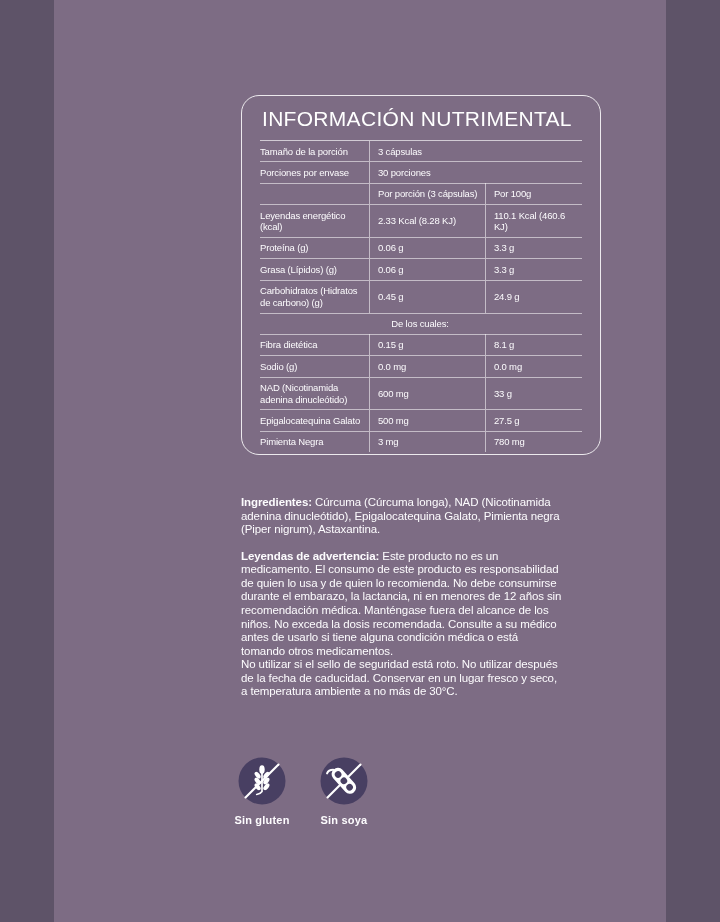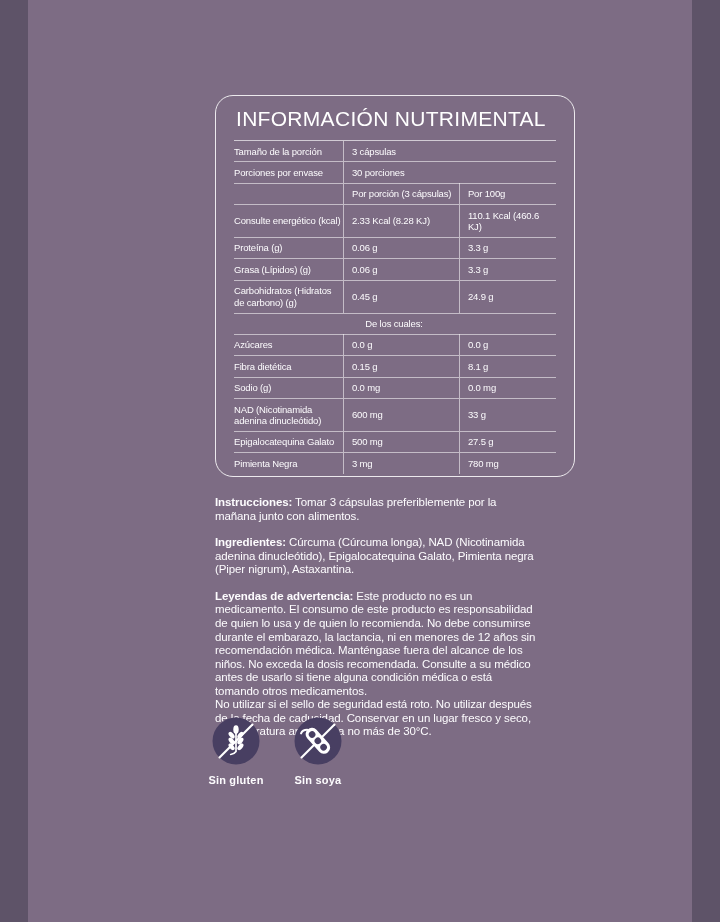--- a/index.html
+++ b/index.html
@@ -1,17 +1,17 @@
 <!DOCTYPE html>
 <html><head>
 <meta charset="utf-8">
 <style>
   html,body{margin:0;padding:0;background:#5e5368;}
   .sheet{
-    position:relative;width:664px;height:922px;margin:0 auto;
+    position:relative;width:612px;height:922px;margin:0 auto;
     background:#7d6c84;overflow:hidden;
     font-family:"Liberation Sans", sans-serif;color:#ffffff;
     -webkit-font-smoothing:antialiased;
   }
   
   .card{
     position:absolute;left:187px;top:95px;width:360px;
     box-sizing:border-box;padding:0 18px 2px 18px;
     border:1px solid rgba(255,255,255,.85);border-radius:18px;
   }
@@ -30,21 +30,21 @@
   table.npt td.val{border-left:1px solid rgba(255,255,255,.55);padding-left:8px;}
   table.npt td.plain{border-left:none;text-align:center;}
   
   .copy{
     position:absolute;left:187px;top:496px;width:322px;
     font-size:11.5px;line-height:1.18;letter-spacing:-.1px;color:#fdfcfe;
   }
   .copy p{margin:0 0 13px 0;}
   .copy b{font-weight:700;}
   
-  .badges{position:absolute;left:177px;top:717px;display:flex;gap:20px;}
+  .badges{position:absolute;left:177px;top:757px;display:flex;gap:20px;}
   .badge{width:62px;display:flex;flex-direction:column;align-items:center;}
   .badge svg{display:block;}
   .badge-label{margin-top:9px;font-size:11px;font-weight:700;letter-spacing:.2px;color:#fdfcfe;white-space:nowrap;}
 </style>
 </head>
 <body>
 
 <div class="sheet">
 
   <div class="card">
@@ -65,21 +65,21 @@
           <td>Porciones por envase</td>
           <td class="val" colspan="2">30 porciones</td>
         </tr>
         <tr>
           <td class="plain"></td>
           <td class="val">Por porción (3 cápsulas)</td>
           <td class="val">Por 100g</td>
         </tr>
 
         <tr>
-          <td>Consulte energético (kcal)</td>
+          <td>Leyendas energético (kcal)</td>
           <td class="val">2.33 Kcal (8.28 KJ)</td>
           <td class="val">110.1 Kcal (460.6 KJ)</td>
         </tr>
         <tr>
           <td>Proteína (g)</td>
           <td class="val">0.06 g</td>
           <td class="val">3.3 g</td>
         </tr>
         <tr>
           <td>Grasa (Lípidos) (g)</td>
@@ -89,25 +89,20 @@
         <tr>
           <td>Carbohidratos (Hidratos de carbono) (g)</td>
           <td class="val">0.45 g</td>
           <td class="val">24.9 g</td>
         </tr>
 
         <tr>
           <td class="plain" colspan="3">De los cuales:</td>
         </tr>
 
-        <tr>
-          <td>Azúcares</td>
-          <td class="val">0.0 g</td>
-          <td class="val">0.0 g</td>
-        </tr>
         <tr>
           <td>Fibra dietética</td>
           <td class="val">0.15 g</td>
           <td class="val">8.1 g</td>
         </tr>
         <tr>
           <td>Sodio (g)</td>
           <td class="val">0.0 mg</td>
           <td class="val">0.0 mg</td>
         </tr>
@@ -124,21 +119,20 @@
         <tr>
           <td>Pimienta Negra</td>
           <td class="val">3 mg</td>
           <td class="val">780 mg</td>
         </tr>
       </tbody>
     </table>
   </div>
 
   <div class="copy">
-    <p><b>Instrucciones:</b> <span>Tomar 3 cápsulas preferiblemente por la mañana junto con alimentos.</span></p>
     <p><b>Ingredientes:</b> <span>Cúrcuma (Cúrcuma longa), NAD (Nicotinamida adenina dinucleótido), Epigalocatequina Galato, Pimienta negra (Piper nigrum), Astaxantina.</span></p>
     <p><b>Leyendas de advertencia:</b> <span>Este producto no es un medicamento. El consumo de este producto es responsabilidad de quien lo usa y de quien lo recomienda. No debe consumirse durante el embarazo, la lactancia, ni en menores de 12 años sin recomendación médica. Manténgase fuera del alcance de los niños. No exceda la dosis recomendada. Consulte a su médico antes de usarlo si tiene alguna condición médica o está tomando otros medicamentos.</span>
       <span style="display:block">No utilizar si el sello de seguridad está roto. No utilizar después de la fecha de caducidad. Conservar en un lugar fresco y seco, a temperatura ambiente a no más de 30°C.</span>
     </p>
   </div>
 
   <div class="badges">
 
     <div class="badge">
       <span>

